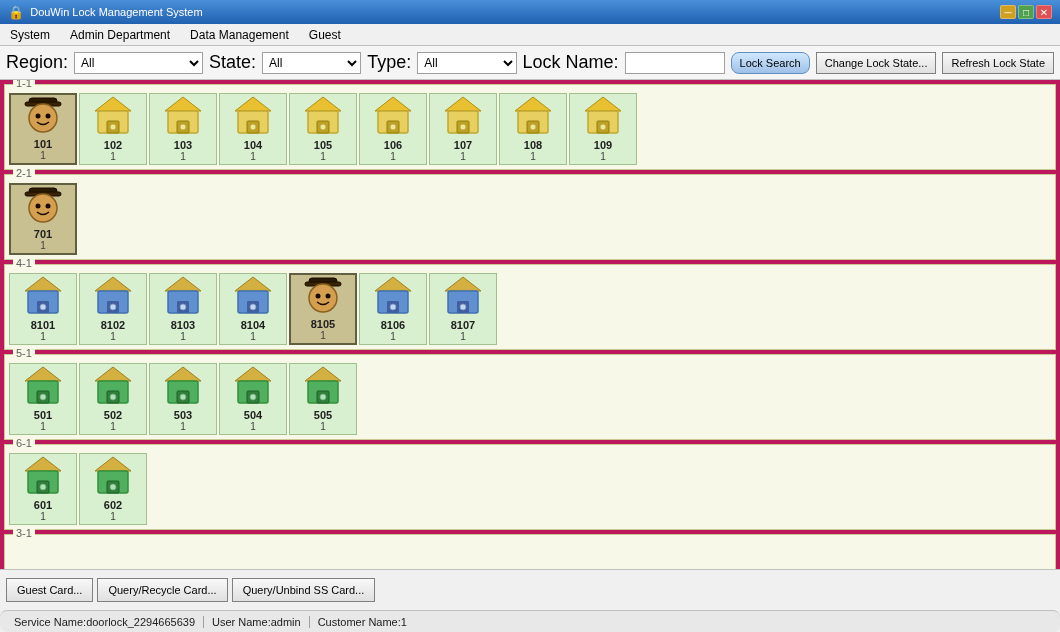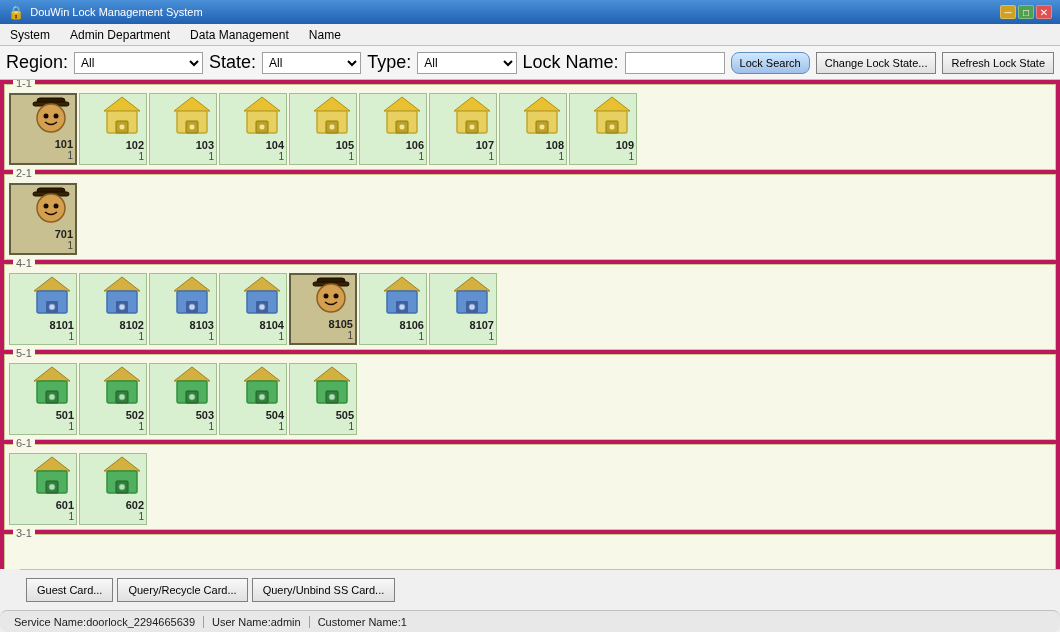--- a/index.html
+++ b/index.html
@@ -114,21 +114,21 @@
     .lock-grid {
       display: flex;
       flex-wrap: wrap;
       gap: 2px;
       padding-top: 4px;
     }
 
     .lock-item {
       display: flex;
       flex-direction: column;
-      align-items: flex-end;
+      align-items: center;
       justify-content: flex-end;
       width: 68px;
       height: 72px;
       border: 1px solid #a0c090;
       background: #d8f0d0;
       cursor: pointer;
       padding: 2px;
       position: relative;
     }
     .lock-item.dark-selected {
@@ -175,21 +175,20 @@
 
     
     #bottom-bar {
       background: #f0f0f0;
       border-top: 1px solid #c0c0c0;
       padding: 20px 6px;
       display: flex;
       gap: 4px;
       height: 34px;
       align-items: center;
-      margin-left: 20px;
     }
     .bottom-btn {
       font-size: 11px;
       border: 1px solid #808080;
       background: linear-gradient(to bottom, #f8f8f8, #e0e0e0);
       padding: 2px 10px;
       height: 24px;
       cursor: pointer;
     }
 
@@ -213,21 +212,21 @@
     <div class="title-btn min">─</div>
     <div class="title-btn max">□</div>
     <div class="title-btn close">✕</div>
   </div>
 </div>
 
 <div id="menu-bar">
   <span class="menu-item">System</span>
   <span class="menu-item">Admin Department</span>
   <span class="menu-item">Data Management</span>
-  <span class="menu-item">Name</span>
+  <span class="menu-item">Guest</span>
 </div>
 
 <div id="toolbar">
   <span class="toolbar-label">Region:</span>
   <select class="toolbar-select" style="width:130px;">
     <option>All</option>
   </select>
   <span class="toolbar-label">State:</span>
   <select class="toolbar-select" style="width:100px;">
     <option>All</option>

